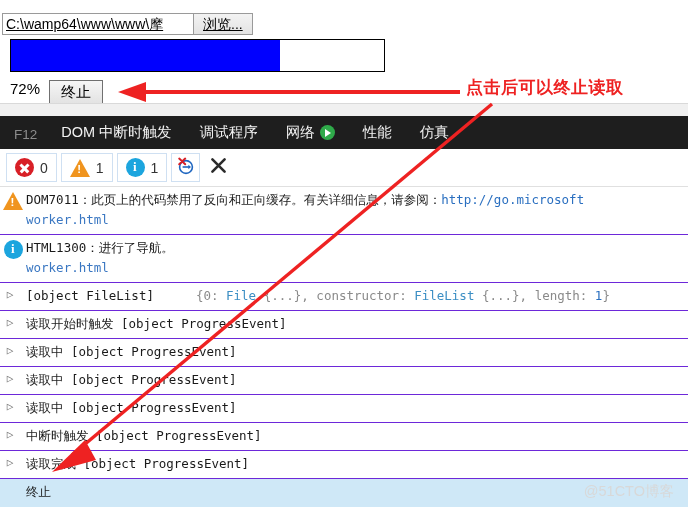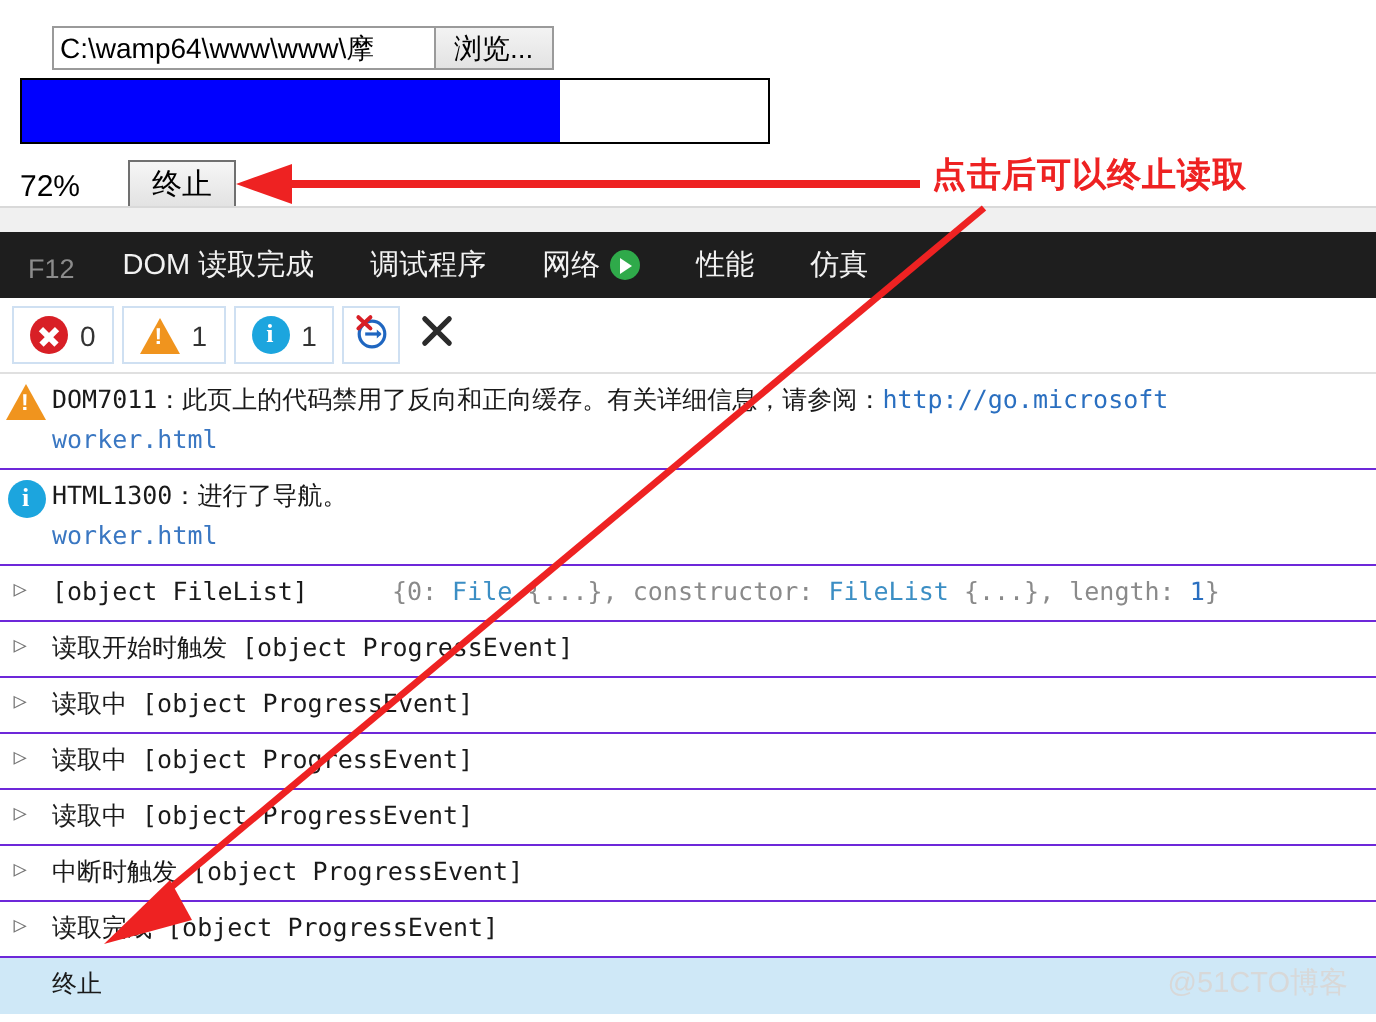--- a/index.html
+++ b/index.html
@@ -18,24 +18,25 @@
   
   #page-area {
     position: absolute;
     left: 0; top: 0;
     width: 688px; height: 103px;
     background: #ffffff;
   }
 
   .file-row {
     position: absolute;
-    left: 26px; top: 13px;
+    left: 2px; top: 13px;
     display: flex;
     align-items: flex-end;
     height: 22px;
+    text-decoration: underline;
   }
   .file-path {
     box-sizing: border-box;
     width: 191px;
     height: 22px;
     border: 1px solid #9a9a9a;
     border-right: none;
     background: #ffffff;
     font-size: 14px;
     line-height: 20px;
@@ -68,22 +69,21 @@
   }
   .progress-inner {
     height: 100%;
     background: #0000ff;
   }
 
   .status-row {
     position: absolute;
     left: 10px; top: 80px;
     display: flex;
-    align-items: center;
-    gap: 24px;
+    gap: 9px;
   }
   .pct-label {
     font-size: 15px;
     color: #000000;
     font-family: "Liberation Sans", sans-serif;
   }
   .abort-btn {
     box-sizing: border-box;
     padding: 2px 11px 3px 11px;
     border: 1px solid #707070;
@@ -342,21 +342,21 @@
 
 <div id="separator"></div>
 
 <div id="devtools">
 
   <div id="tabbar">
       <div class="tab f12">
         <span>F12</span>
       </div>
       <div class="tab">
-        <span>DOM 读取完成</span>
+        <span>DOM 中断时触发</span>
       </div>
       <div class="tab">
         <span>调试程序</span>
       </div>
       <div class="tab">
         <span>网络</span>
         <span class="play-icon"></span>
       </div>
       <div class="tab">
         <span>性能</span>

